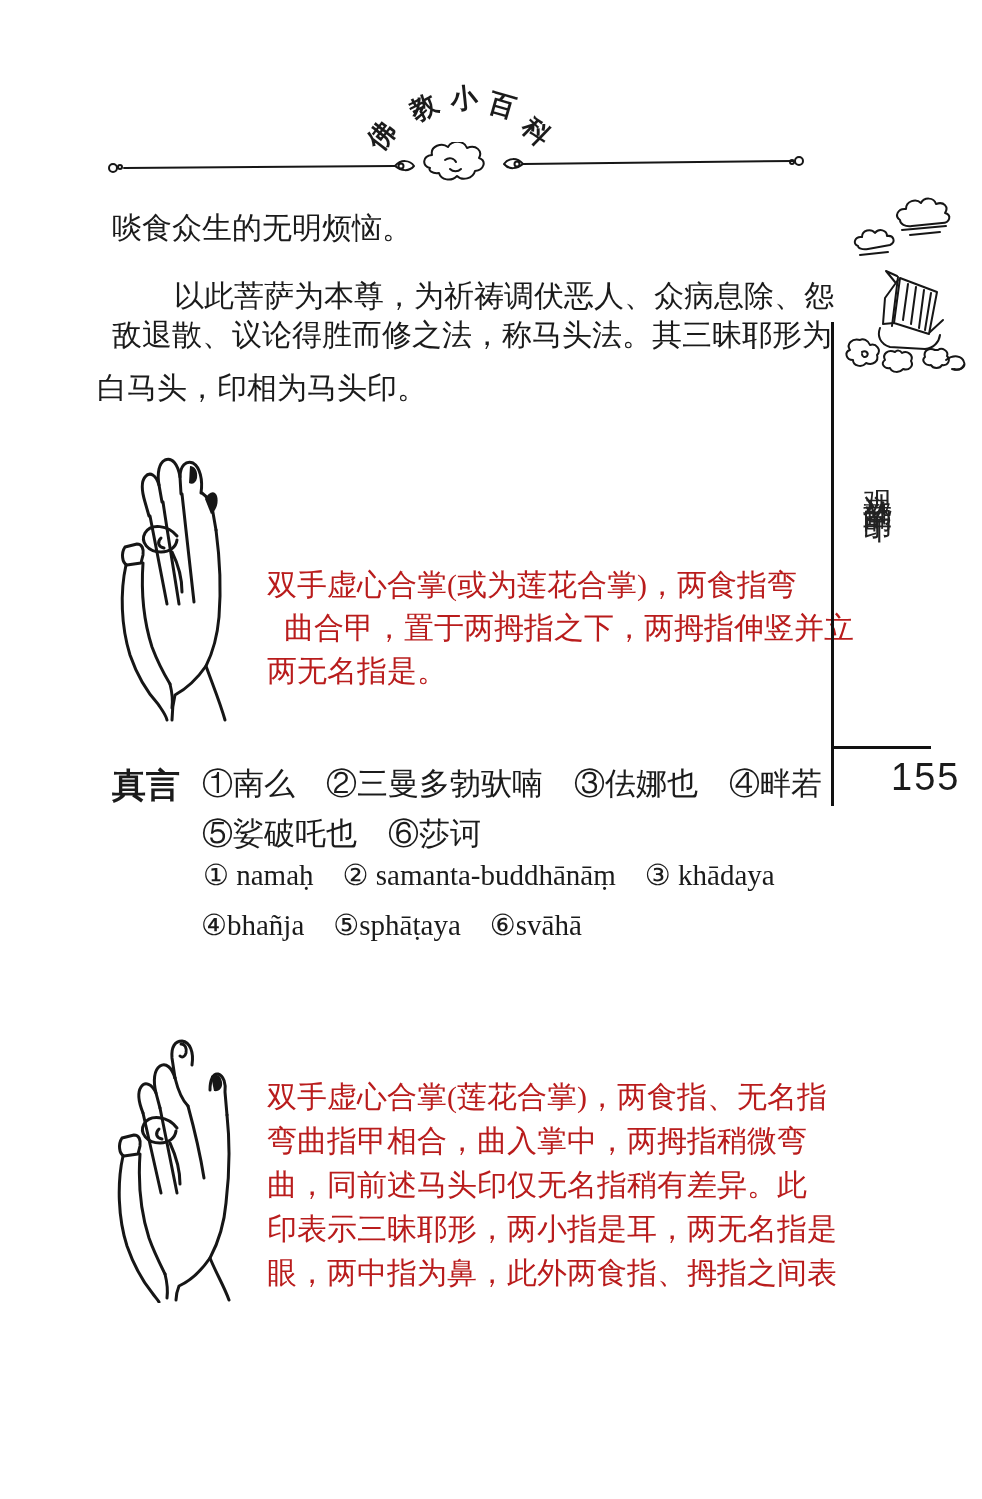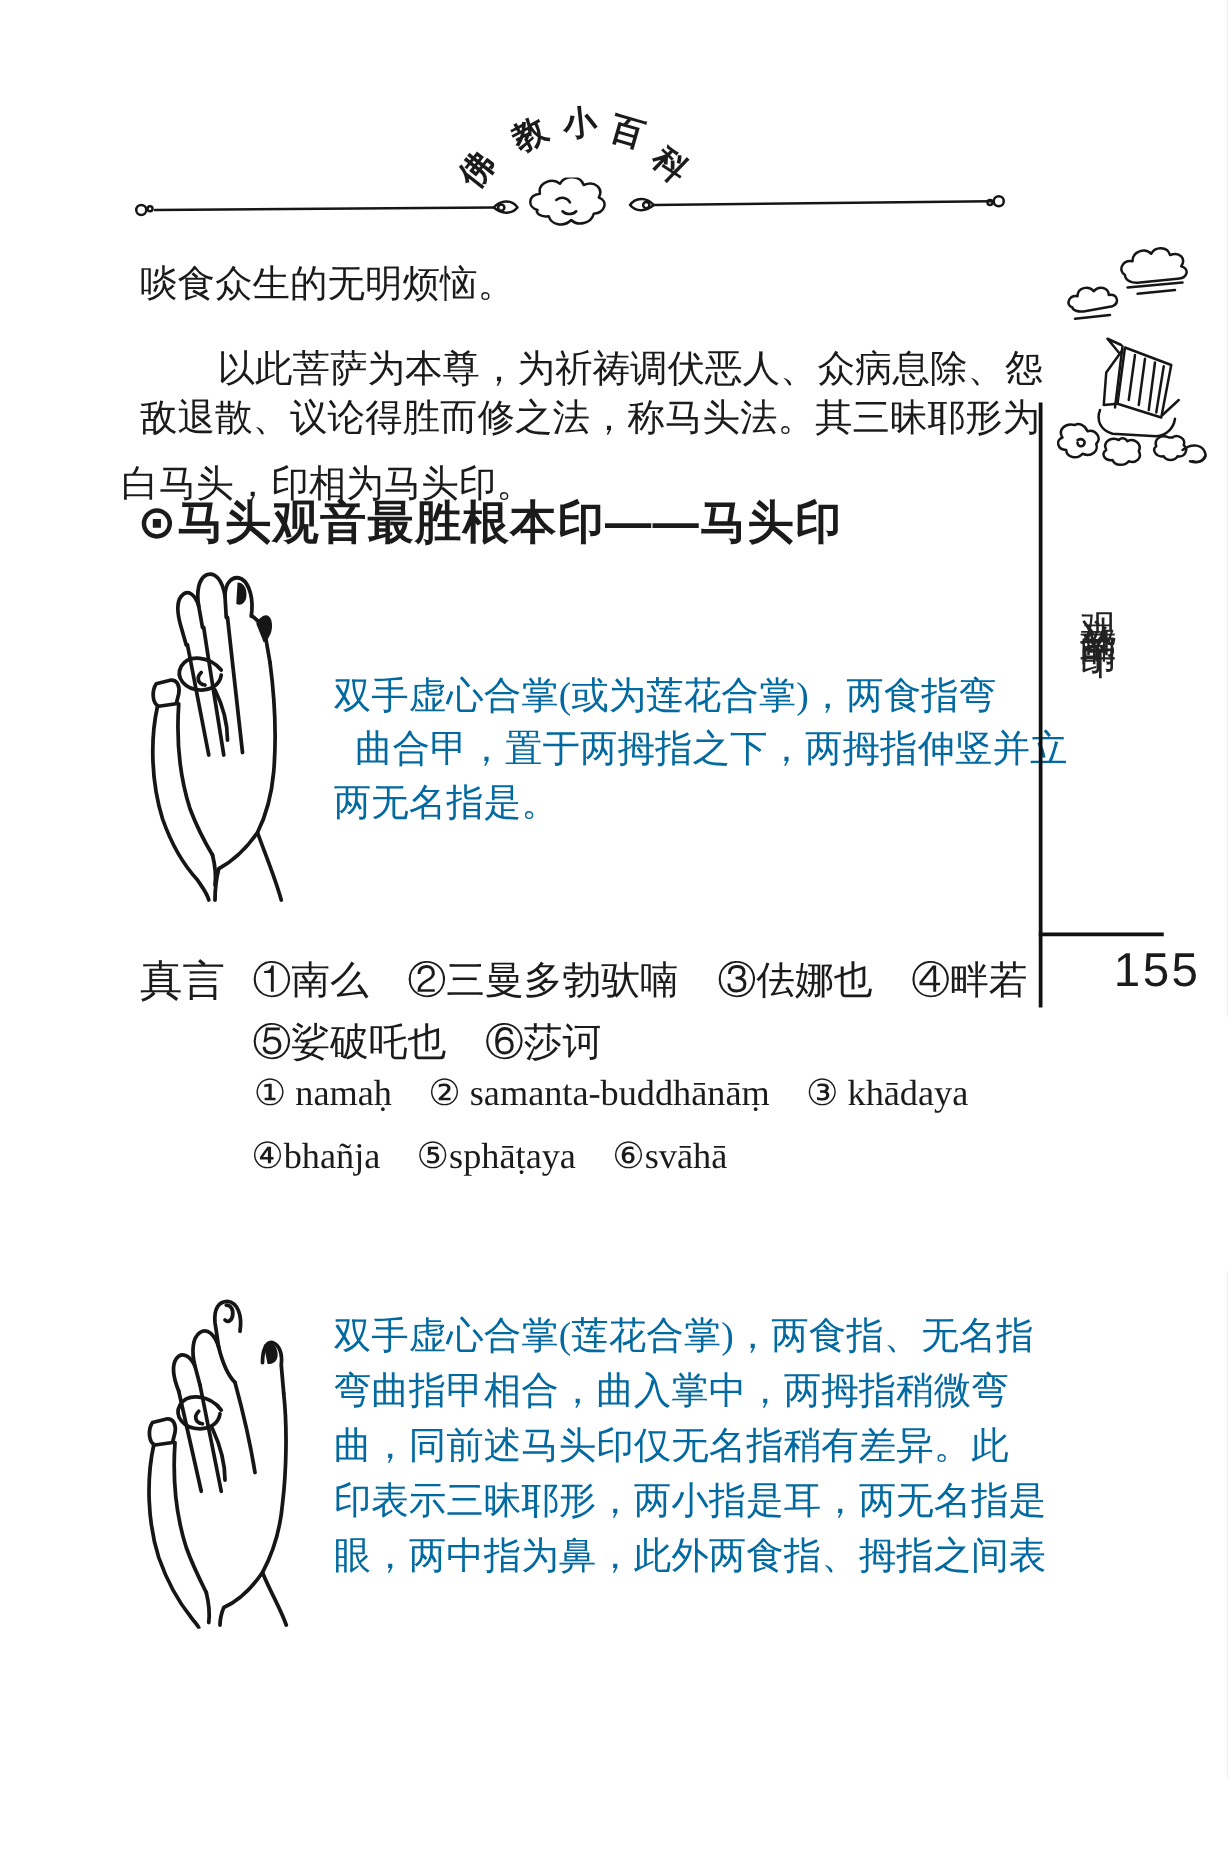--- a/index.html
+++ b/index.html
@@ -25,26 +25,27 @@
     font-family:"Liberation Serif","DejaVu Serif",serif;
   }
   .indent2{padding-left:62px;}
   
   .heading{
     font-size:37px;line-height:44px;font-weight:bold;letter-spacing:1px;
     font-family:"Liberation Sans","DejaVu Sans",sans-serif;
   }
   
   .kai-ln{
-    font-size:30px;line-height:38px;color:#0369a1;
-    font-family:"Liberation Serif","DejaVu Serif",serif;
+    font-size:30px;line-height:38px;color:#b91c1c;
+    font-family:"Liberation Serif","DejaVu Serif",serif;
+    margin-top:28px;
   }
   
   .mantra-label{
-    font-size:34px;font-weight:normal;line-height:38px;
+    font-size:34px;font-weight:bold;line-height:38px;
     font-family:"Liberation Sans","DejaVu Sans",sans-serif;
   }
   .mantra-cn{font-size:31px;line-height:40px;}
   .mantra-roman{font-size:29px;line-height:38px;text-align:right;}
   
   .side-vline{position:absolute;left:831px;top:322px;width:3px;height:484px;background:#111;}
   .side-hline{position:absolute;left:831px;top:746px;width:100px;height:3px;background:#111;}
   .side-caption{
     position:absolute;left:862px;top:466px;width:36px;
     writing-mode:vertical-rl;text-orientation:upright;
@@ -91,21 +92,20 @@
     <circle class="ink-thin" cx="692" cy="20" r="2"></circle>
   </svg>
 
   <div>
     <div class="abs body-ln" style="left:112px;top:208px">啖食众生的无明烦恼。</div>
     <div class="abs body-ln" style="left:112px;top:276px"><span class="indent2">以此菩萨为本尊，为祈祷调伏恶人、众病息除、怨</span></div>
     <div class="abs body-ln" style="left:112px;top:315px">敌退散、议论得胜而修之法，称马头法。其三昧耶形为</div>
     <div class="abs body-ln" style="left:97px;top:368px">白马头，印相为马头印。</div>
   </div>
 
-  <div class="abs heading" style="left:110px;top:396px">⊙马头观音最胜根本印——马头印</div>
 
   <svg class="abs" style="left:106px;top:452px" width="135" height="272" viewBox="0 0 135 272">
     <g class="ink">
       <path d="M95,41 C97,28 94,15 87,11 C80,8 74,14 74,25 L75,42"></path>
       <path d="M74,25 C72,12 66,5 59,8 C53,11 51,21 53,33 L56,50"></path>
       <path d="M53,33 C50,23 44,19 39,25 C35,30 36,40 39,50 L43,64"></path>
       <path d="M96,41 C100,44 104,48 106,55 L110,78"></path>
       <path d="M110,78 C114,108 115,140 113,165 C111,188 106,202 100,214 C106,231 114,250 119,268"></path>
       <path d="M76,42 C80,78 84,115 88,150"></path>
       <path d="M57,50 C62,84 68,120 73,152"></path>

